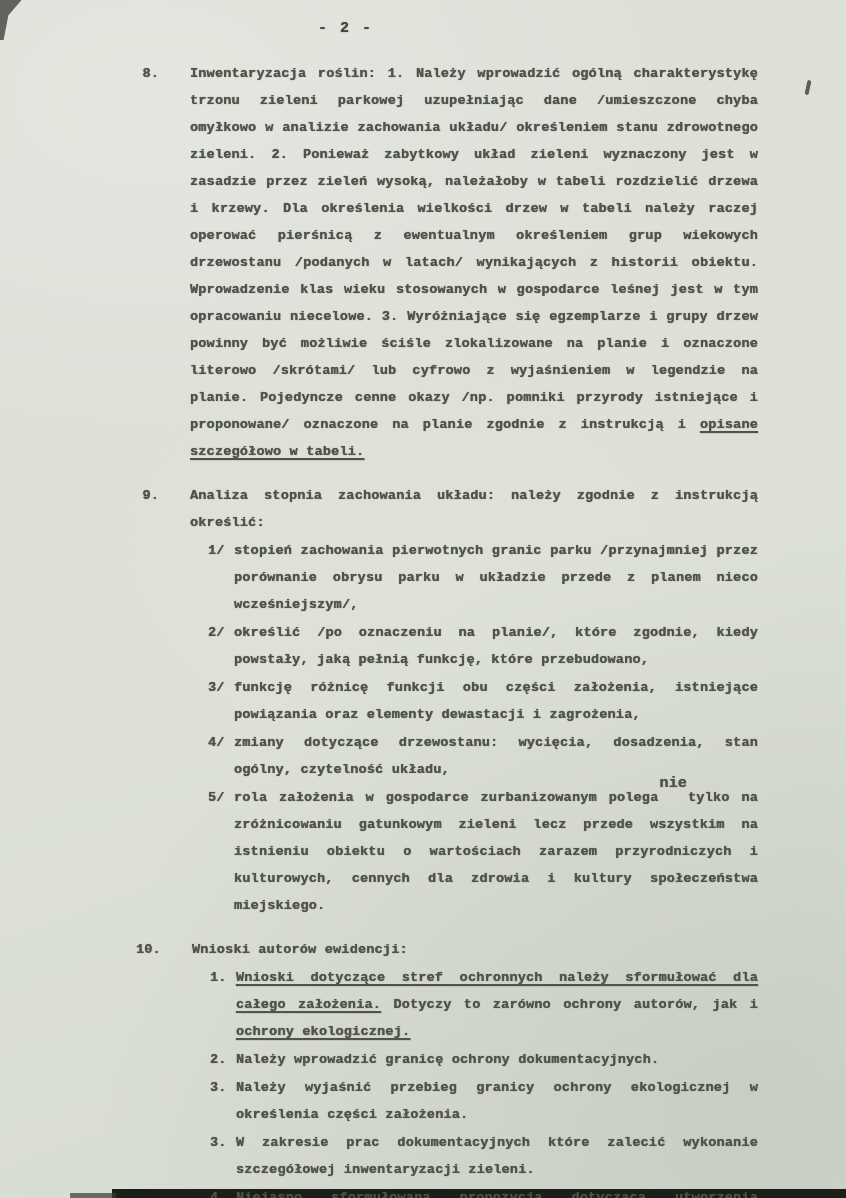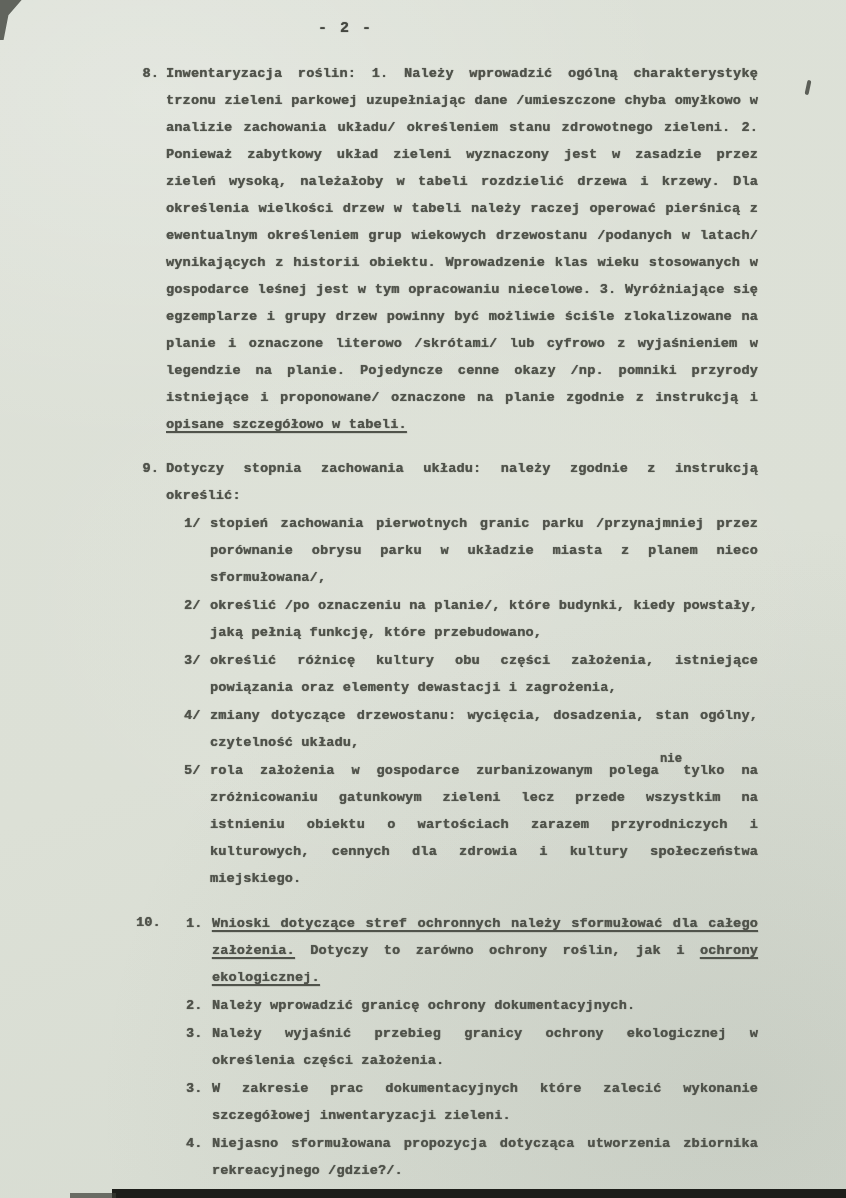--- a/index.html
+++ b/index.html
@@ -54,41 +54,42 @@
   .num {
     flex: 0 0 30px;
     text-align: right;
     padding-right: 7px;
     box-sizing: border-box;
     white-space: nowrap;
   }
   .body {
     flex: 1 1 auto;
     min-width: 0;
+    margin-left: 24px;
   }
   .sub {
     display: flex;
     margin-left: 18px;
     margin-top: 1px;
   }
   .snum {
     flex: 0 0 26px;
     white-space: nowrap;
   }
   .stext {
     flex: 1 1 auto;
     min-width: 0;
   }
   .u {
     text-decoration: underline;
     text-decoration-thickness: 1.5px;
     text-underline-offset: 3px;
   }
   sup.ins {
-    font-size: 12px;
+    font-size: 15px;
     line-height: 0;
     position: relative;
     top: -0.55em;
     margin: 0 1px;
   }
   
   .corner-tl {
     position: absolute;
     top: 0;
     left: 0;
@@ -142,56 +143,57 @@
   <div class="content">
 
     <div class="item">
       <div class="num">8.</div>
       <div class="body"><span>Inwentaryzacja roślin: 1. Należy wprowadzić ogólną charakterystykę trzonu zieleni parkowej uzupełniając dane /umieszczone chyba omyłkowo w analizie zachowania układu/ określeniem stanu zdrowotnego zieleni. 2. Ponieważ zabytkowy układ zieleni wyznaczony jest w zasadzie przez zieleń wysoką, należałoby w tabeli rozdzielić drzewa i krzewy. Dla określenia wielkości drzew w tabeli należy raczej operować pierśnicą z ewentualnym określeniem grup wiekowych drzewostanu /podanych w latach/ wynikających z historii obiektu. Wprowadzenie klas wieku stosowanych w gospodarce leśnej jest w tym opracowaniu niecelowe. 3. Wyróżniające się egzemplarze i grupy drzew powinny być możliwie ściśle zlokalizowane na planie i oznaczone literowo /skrótami/ lub cyfrowo z wyjaśnieniem w legendzie na planie. Pojedyncze cenne okazy /np. pomniki przyrody istniejące i proponowane/ oznaczone na planie zgodnie z instrukcją i </span><span class="u">opisane szczegółowo w tabeli.</span></div>
     </div>
 
     <div class="item">
       <div class="num">9.</div>
       <div class="body">
-        <div class="intro">Dotyczy stopnia zachowania układu: należy zgodnie z instrukcją określić:</div>
+        <div class="intro">Analiza stopnia zachowania układu: należy zgodnie z instrukcją określić:</div>
 
         <div class="sub">
           <div class="snum">1/</div>
-          <div class="stext">stopień zachowania pierwotnych granic parku /przynajmniej przez porównanie obrysu parku w układzie miasta z planem nieco sformułowana/,</div>
+          <div class="stext">stopień zachowania pierwotnych granic parku /przynajmniej przez porównanie obrysu parku w układzie przede z planem nieco wcześniejszym/,</div>
         </div>
 
         <div class="sub">
           <div class="snum">2/</div>
-          <div class="stext">określić /po oznaczeniu na planie/, które budynki, kiedy powstały, jaką pełnią funkcję, które przebudowano,</div>
+          <div class="stext">określić /po oznaczeniu na planie/, które zgodnie, kiedy powstały, jaką pełnią funkcję, które przebudowano,</div>
         </div>
 
         <div class="sub">
           <div class="snum">3/</div>
-          <div class="stext">określić różnicę kultury obu części założenia, istniejące powiązania oraz elementy dewastacji i zagrożenia,</div>
+          <div class="stext">funkcję różnicę funkcji obu części założenia, istniejące powiązania oraz elementy dewastacji i zagrożenia,</div>
         </div>
 
         <div class="sub">
           <div class="snum">4/</div>
           <div class="stext">zmiany dotyczące drzewostanu: wycięcia, dosadzenia, stan ogólny, czytelność układu,</div>
         </div>
 
         <div class="sub">
           <div class="snum">5/</div>
           <div class="stext"><span>rola założenia w gospodarce zurbanizowanym polega</span><sup class="ins">nie</sup><span>tylko na zróżnicowaniu gatunkowym zieleni lecz przede wszystkim na istnieniu obiektu o wartościach zarazem przyrodniczych i kulturowych, cennych dla zdrowia i kultury społeczeństwa miejskiego.</span></div>
         </div>
       </div>
     </div>
 
     <div class="item">
       <div class="num">10.</div>
       <div class="body">
+        <div class="intro">Wnioski autorów ewidencji:</div>
 
         <div class="sub">
           <div class="snum">1.</div>
-          <div class="stext"><span class="u">Wnioski dotyczące stref ochronnych należy sformułować dla całego założenia.</span><span> Dotyczy to zarówno ochrony roślin, jak i </span><span class="u">ochrony ekologicznej.</span></div>
+          <div class="stext"><span class="u">Wnioski dotyczące stref ochronnych należy sformułować dla całego założenia.</span><span> Dotyczy to zarówno ochrony autorów, jak i </span><span class="u">ochrony ekologicznej.</span></div>
         </div>
 
         <div class="sub">
           <div class="snum">2.</div>
           <div class="stext">Należy wprowadzić granicę ochrony dokumentacyjnych.</div>
         </div>
 
         <div class="sub">
           <div class="snum">3.</div>
           <div class="stext">Należy wyjaśnić przebieg granicy ochrony ekologicznej w określenia części założenia.</div>

